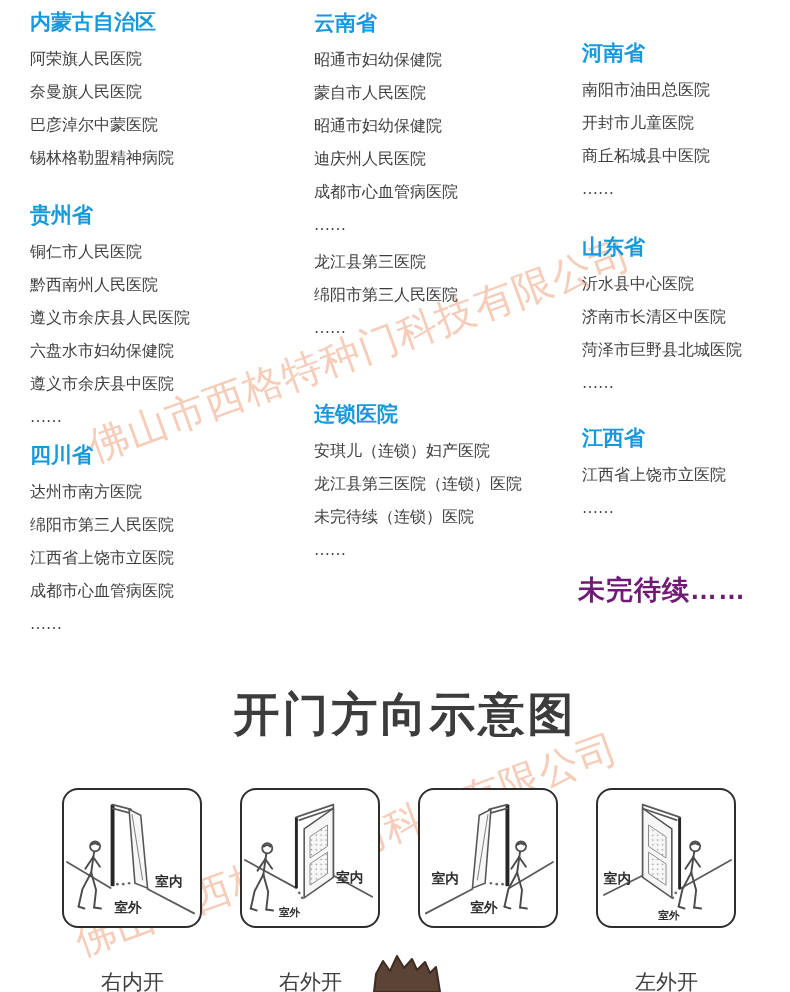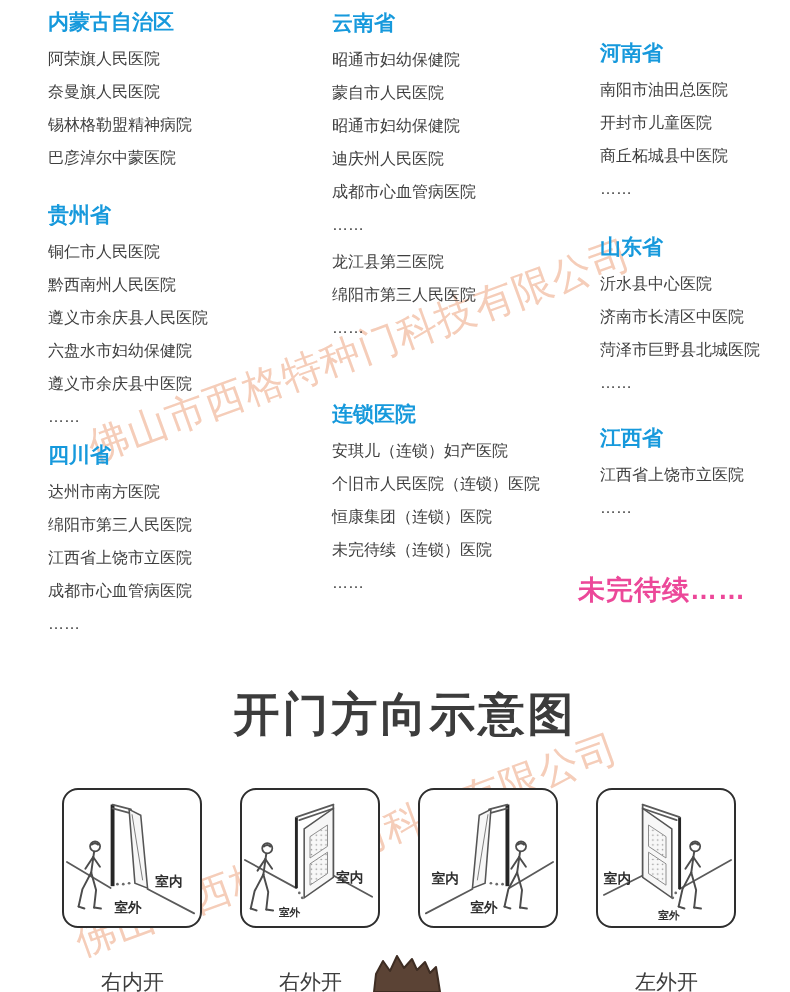--- a/index.html
+++ b/index.html
@@ -5,26 +5,26 @@
   html,body{margin:0;padding:0;background:#ffffff;}
   body{font-family:"Liberation Sans","DejaVu Sans",sans-serif;}
   .stage{position:relative;width:790px;height:992px;background:#ffffff;overflow:hidden;}
 
   
   .wm{position:absolute;white-space:nowrap;font-size:40px;letter-spacing:1px;
       color:#F5CDB9;transform:rotate(-20deg);transform-origin:0 50%;z-index:1;}
 
   
   .col{position:absolute;top:0;z-index:2;}
-  .group{position:absolute;left:18px;width:280px;}
+  .group{position:absolute;left:0;width:280px;font-family:Liberation Serif, serif;}
   .g-header{margin:0 0 8px 0;font-size:21px;font-weight:700;color:#1699DC;line-height:24px;}
   .g-item{font-size:16px;line-height:33px;color:#3E3E3E;}
 
   .tbc{position:absolute;left:578px;top:572px;font-size:27px;font-weight:700;
-       color:#ec4899;letter-spacing:1px;z-index:2;}
+       color:#701a75;letter-spacing:1px;z-index:2;}
 
   
   .door-title{position:absolute;left:10px;top:684px;width:790px;text-align:center;
        font-size:46px;font-weight:700;color:#3C3C3C;letter-spacing:3px;z-index:2;}
   .card{position:absolute;top:788px;width:136px;height:136px;border:2.5px solid #2E2E2E;
        border-radius:16px;z-index:2;background:#fff;}
   .card svg{width:136px;height:136px;display:block;}
   .caption{position:absolute;top:968px;width:141px;text-align:center;font-size:21px;
        color:#3E3E3E;z-index:2;}
 
@@ -51,22 +51,22 @@
 
   <div class="wm" style="left:90px;top:421px;">佛山市西格特种门科技有限公司</div>
   <div class="wm" style="left:77px;top:915px;">佛山市西格特种门科技有限公司</div>
 
   <div class="col" style="left:30px;">
     <section class="group" style="top:10px;">
       <h3 class="g-header">内蒙古自治区</h3>
       <div>
           <div class="g-item">阿荣旗人民医院</div>
           <div class="g-item">奈曼旗人民医院</div>
+          <div class="g-item">巴彦淖尔中蒙医院</div>
           <div class="g-item">锡林格勒盟精神病院</div>
-          <div class="g-item">巴彦淖尔中蒙医院</div>
         </div>
     </section>
     <section class="group" style="top:203px;">
       <h3 class="g-header">贵州省</h3>
       <div>
           <div class="g-item">铜仁市人民医院</div>
           <div class="g-item">黔西南州人民医院</div>
           <div class="g-item">遵义市余庆县人民医院</div>
           <div class="g-item">六盘水市妇幼保健院</div>
           <div class="g-item">遵义市余庆县中医院</div>
@@ -101,22 +101,21 @@
       <div>
           <div class="g-item">龙江县第三医院</div>
           <div class="g-item">绵阳市第三人民医院</div>
           <div class="g-item">……</div>
         </div>
     </section>
     <section class="group" style="top:402px;">
       <h3 class="g-header">连锁医院</h3>
       <div>
           <div class="g-item">安琪儿（连锁）妇产医院</div>
-          <div class="g-item">个旧市人民医院（连锁）医院</div>
-          <div class="g-item">恒康集团（连锁）医院</div>
+          <div class="g-item">龙江县第三医院（连锁）医院</div>
           <div class="g-item">未完待续（连锁）医院</div>
           <div class="g-item">……</div>
         </div>
     </section>
   </div>
 
   <div class="col" style="left:582px;">
     <section class="group" style="top:41px;">
       <h3 class="g-header">河南省</h3>
       <div>

